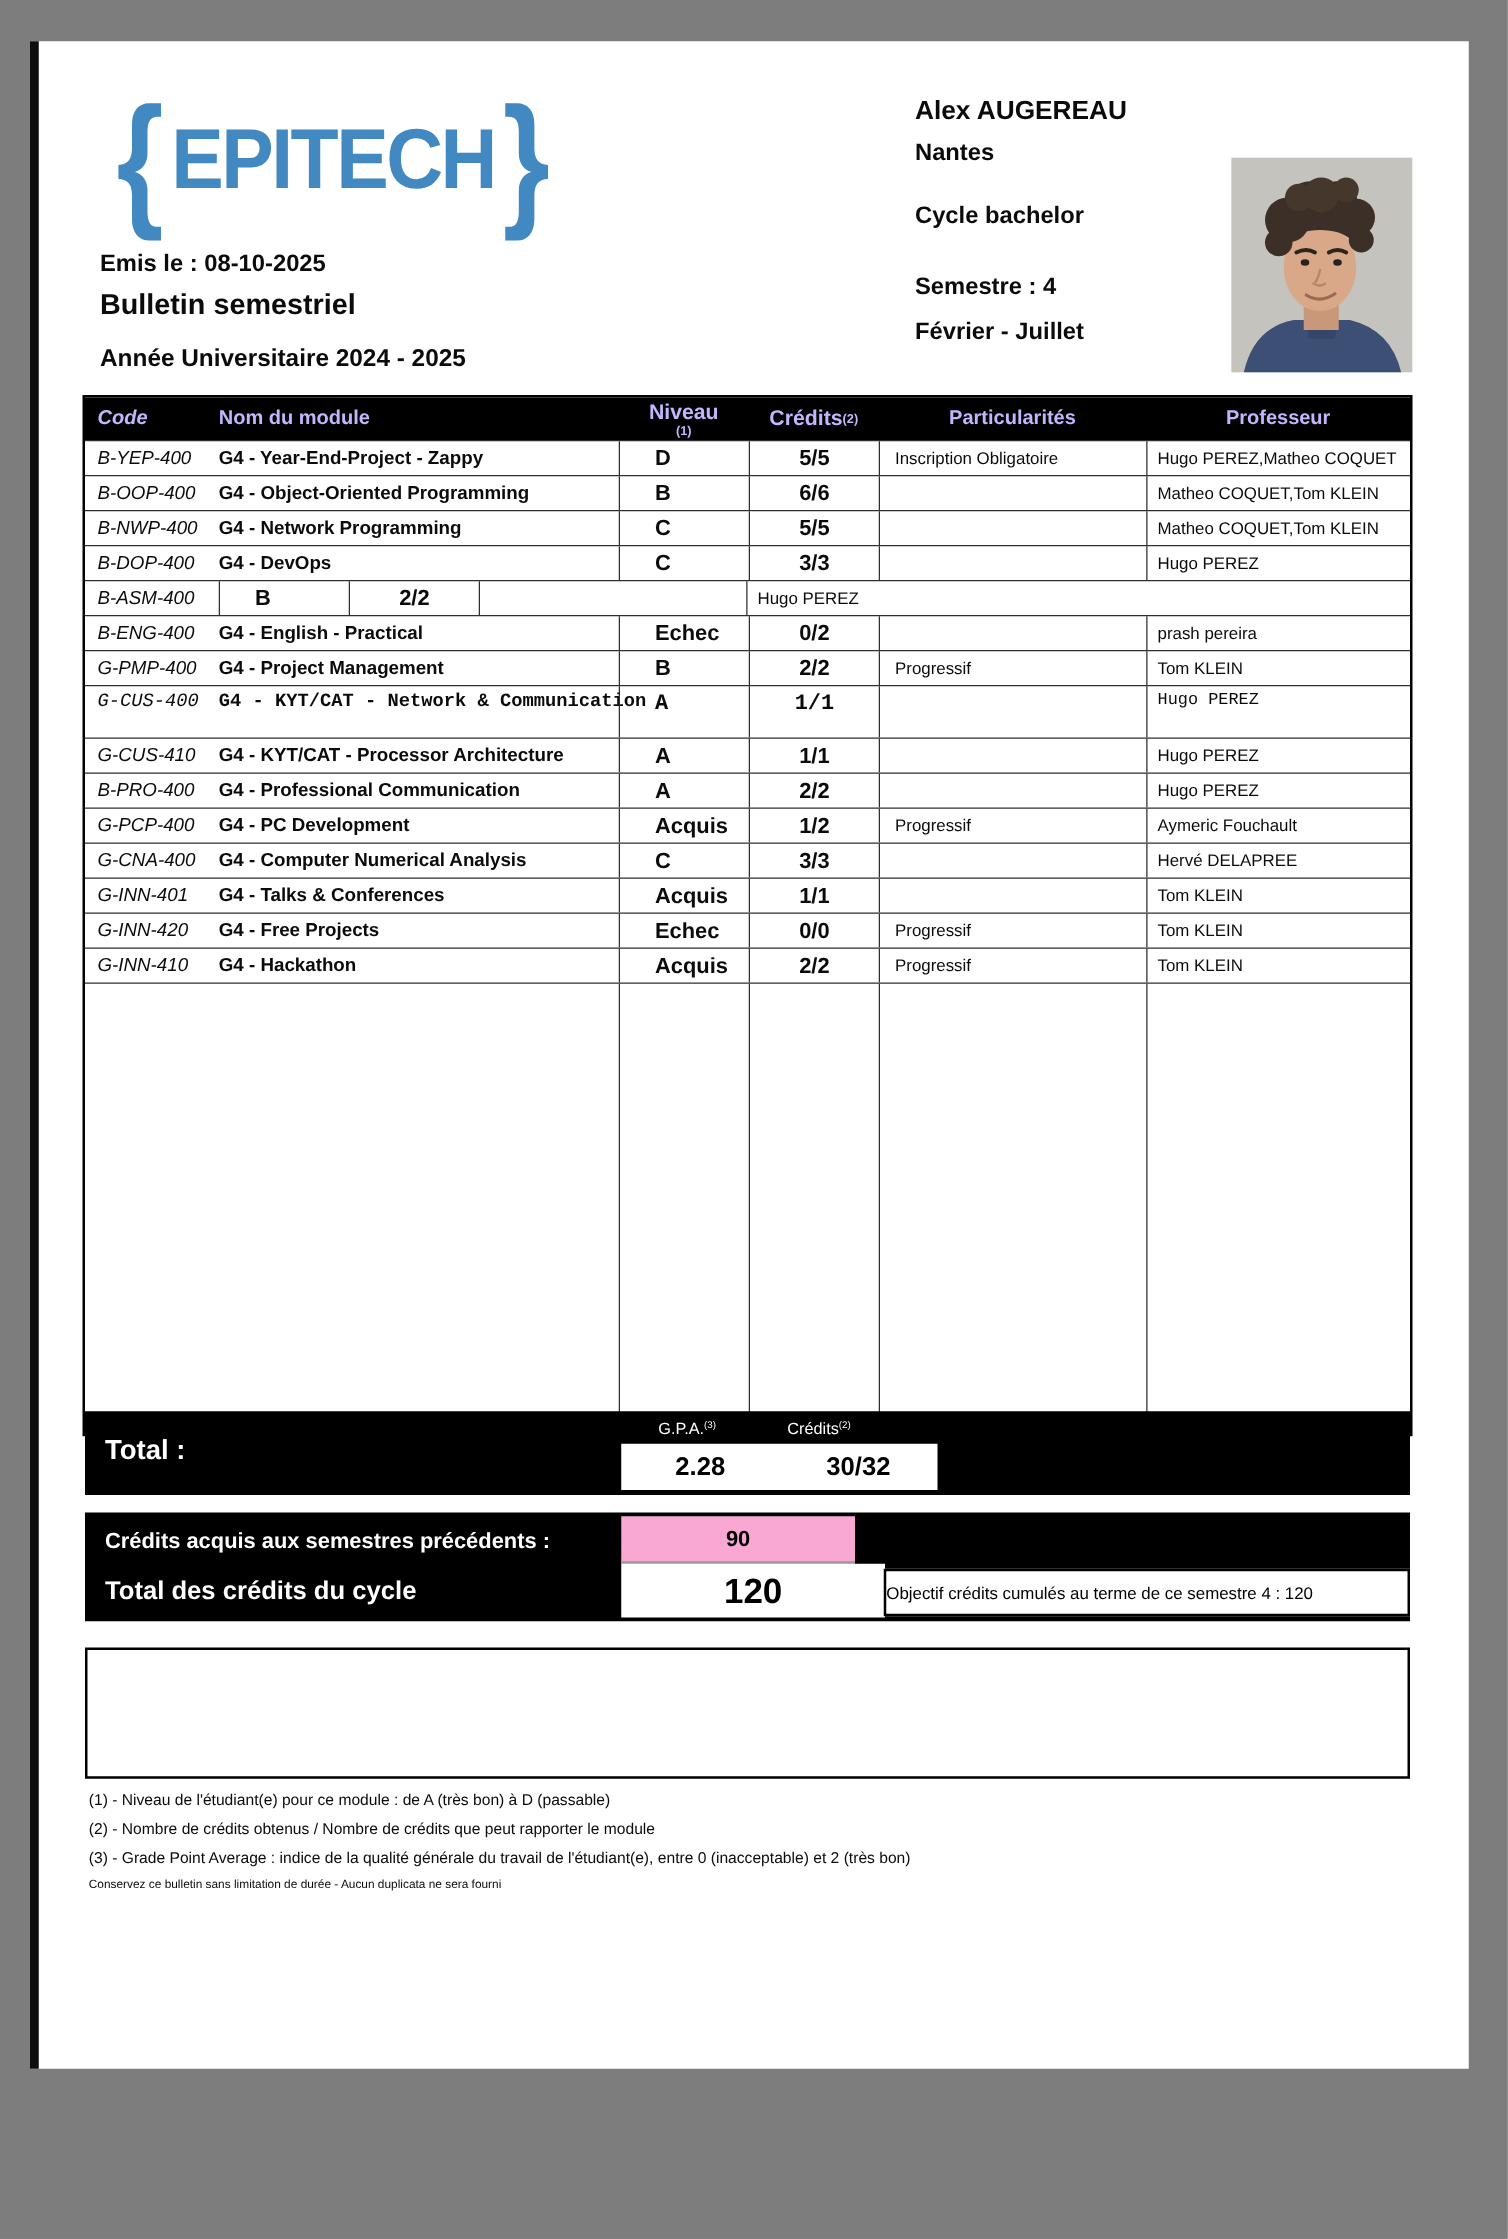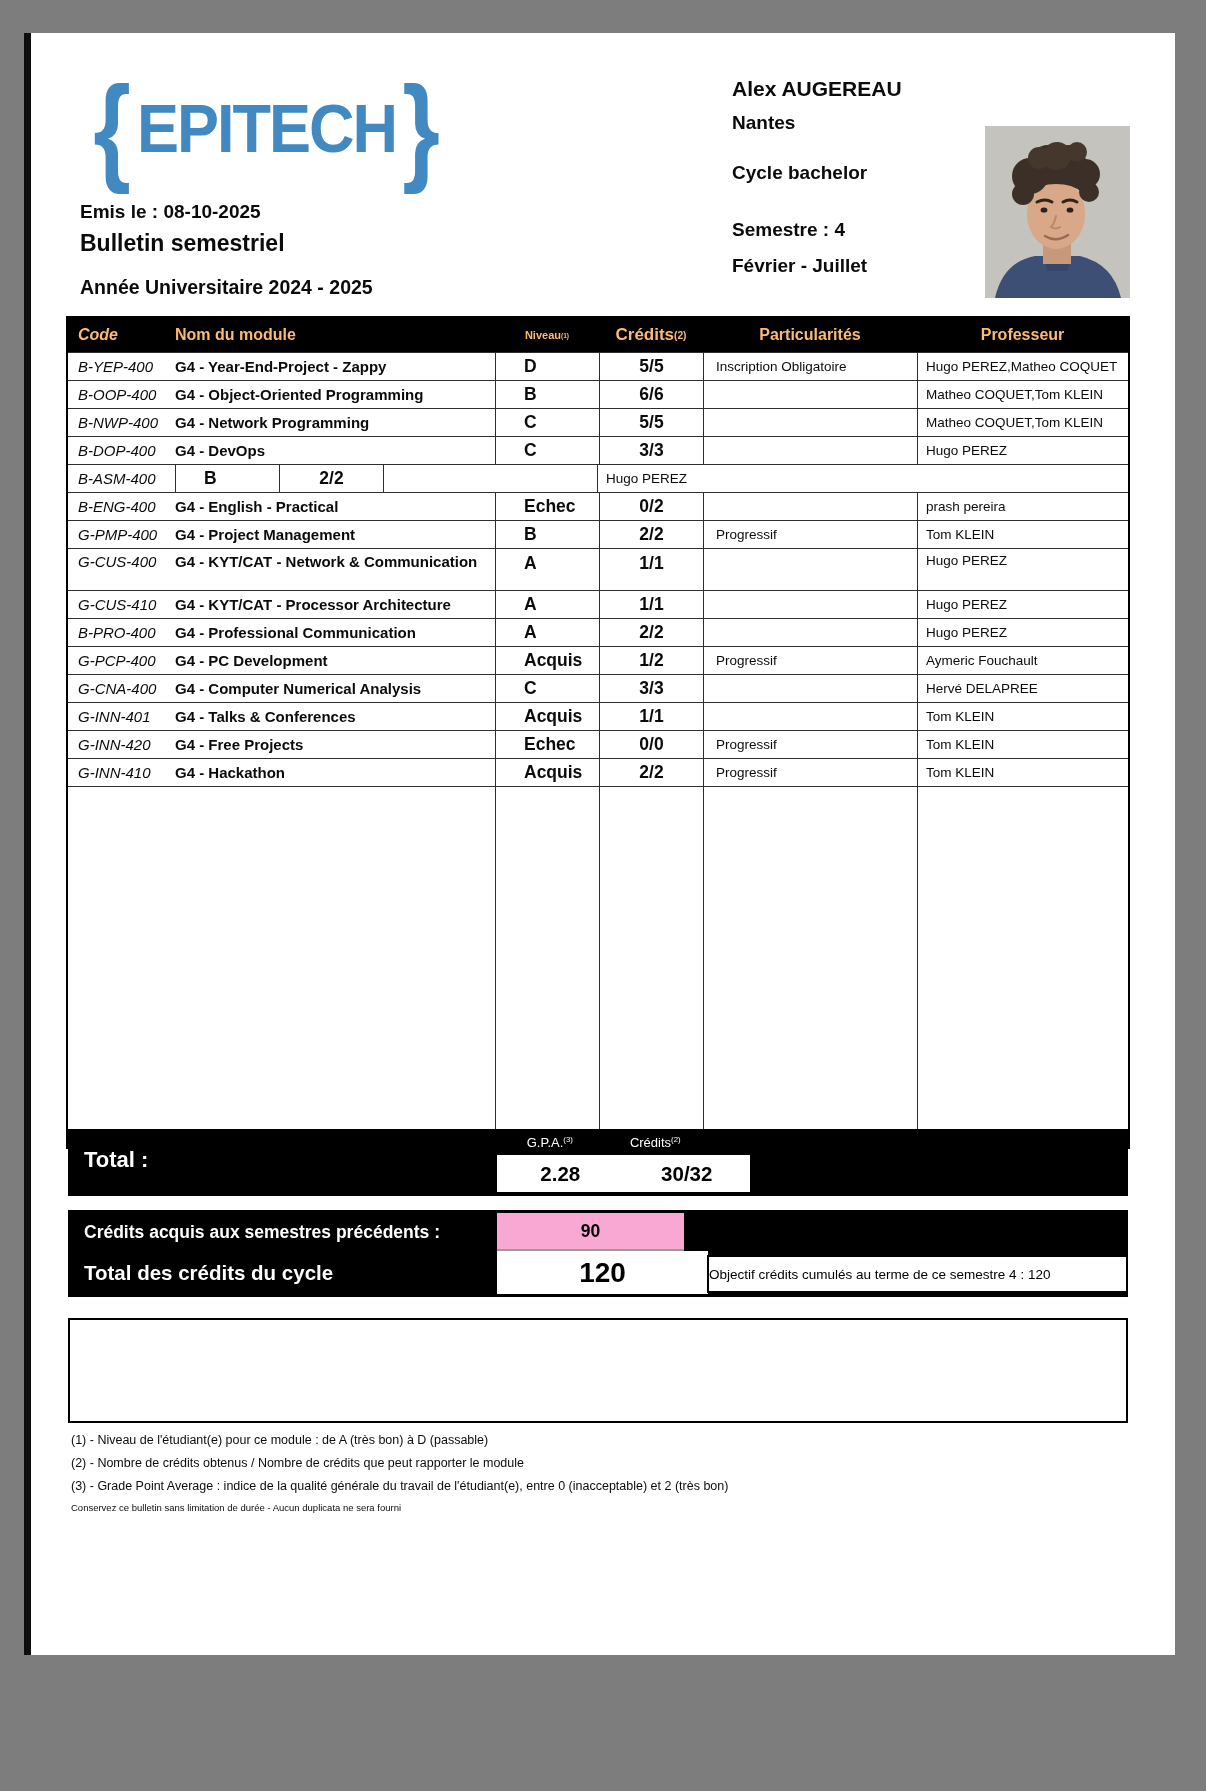--- a/index.html
+++ b/index.html
@@ -18,32 +18,32 @@
   .annee{left:49px;top:243px;font-size:19.5px;font-weight:bold;}
   .r-name{left:701px;top:44px;font-size:21px;font-weight:bold;}
   .r-city{left:701px;top:79px;font-size:19px;font-weight:bold;}
   .r-cycle{left:701px;top:129px;font-size:19px;font-weight:bold;}
   .r-sem{left:701px;top:186px;font-size:19px;font-weight:bold;}
   .r-period{left:701px;top:222px;font-size:19px;font-weight:bold;}
   .photo{left:954px;top:93px;width:145px;height:172px;}
 
   
   .gtable{position:absolute;left:35px;top:283px;width:1064px;border:2px solid #000;box-sizing:border-box;}
-  .thead{display:flex;height:34px;background:#000;color:#fdba74;align-items:center;font-size:16px;font-weight:bold;}
+  .thead{display:flex;height:34px;background:#000;color:#c4b5fd;align-items:center;font-size:16px;font-weight:bold;}
   .thead .hcell{display:flex;align-items:center;box-sizing:border-box;}
   .hc-code{width:107px;padding-left:10px;font-style:italic;}
   .hc-nom{width:320px;}
-  .hc-niv{width:104px;justify-content:center;font-size:11px;}
+  .hc-niv{width:104px;justify-content:center;font-size:17px;flex-direction:column;}
   .hc-cred{width:104px;justify-content:center;font-size:17px;}
   .hc-part{width:214px;justify-content:center;}
   .hc-prof{width:211px;justify-content:center;}
   sup{font-size:.6em;}
   .trow{display:flex;height:27px;border-top:1.5px solid #2f2f2f;background:#fff;}
   .trow.tall{height:41px;}
-  .trow.tall .cell{align-items:flex-start;padding-top:4px;}
+  .trow.tall .cell{align-items:flex-start;padding-top:4px;font-family:Liberation Mono, monospace;}
   .cell{display:flex;align-items:center;box-sizing:border-box;overflow:visible;}
   .c-code{width:107px;font-style:italic;font-size:15px;padding-left:10px;}
   .c-nom{width:320px;font-weight:bold;font-size:15px;white-space:nowrap;}
   .c-niv{width:104px;font-weight:bold;font-size:17.5px;padding-left:28px;border-left:1.5px solid #2f2f2f;}
   .c-cred{width:104px;font-weight:bold;font-size:17.5px;justify-content:center;border-left:1.5px solid #2f2f2f;}
   .c-part{width:214px;font-size:13.5px;padding-left:12px;border-left:1.5px solid #2f2f2f;align-items:flex-start;padding-top:6px;}
   .c-prof{width:211px;font-size:13.5px;padding-left:8px;border-left:1.5px solid #2f2f2f;align-items:flex-start;padding-top:6px;}
   .filler{display:flex;height:360px;border-top:1.5px solid #2f2f2f;background:#fff;}
 
   

